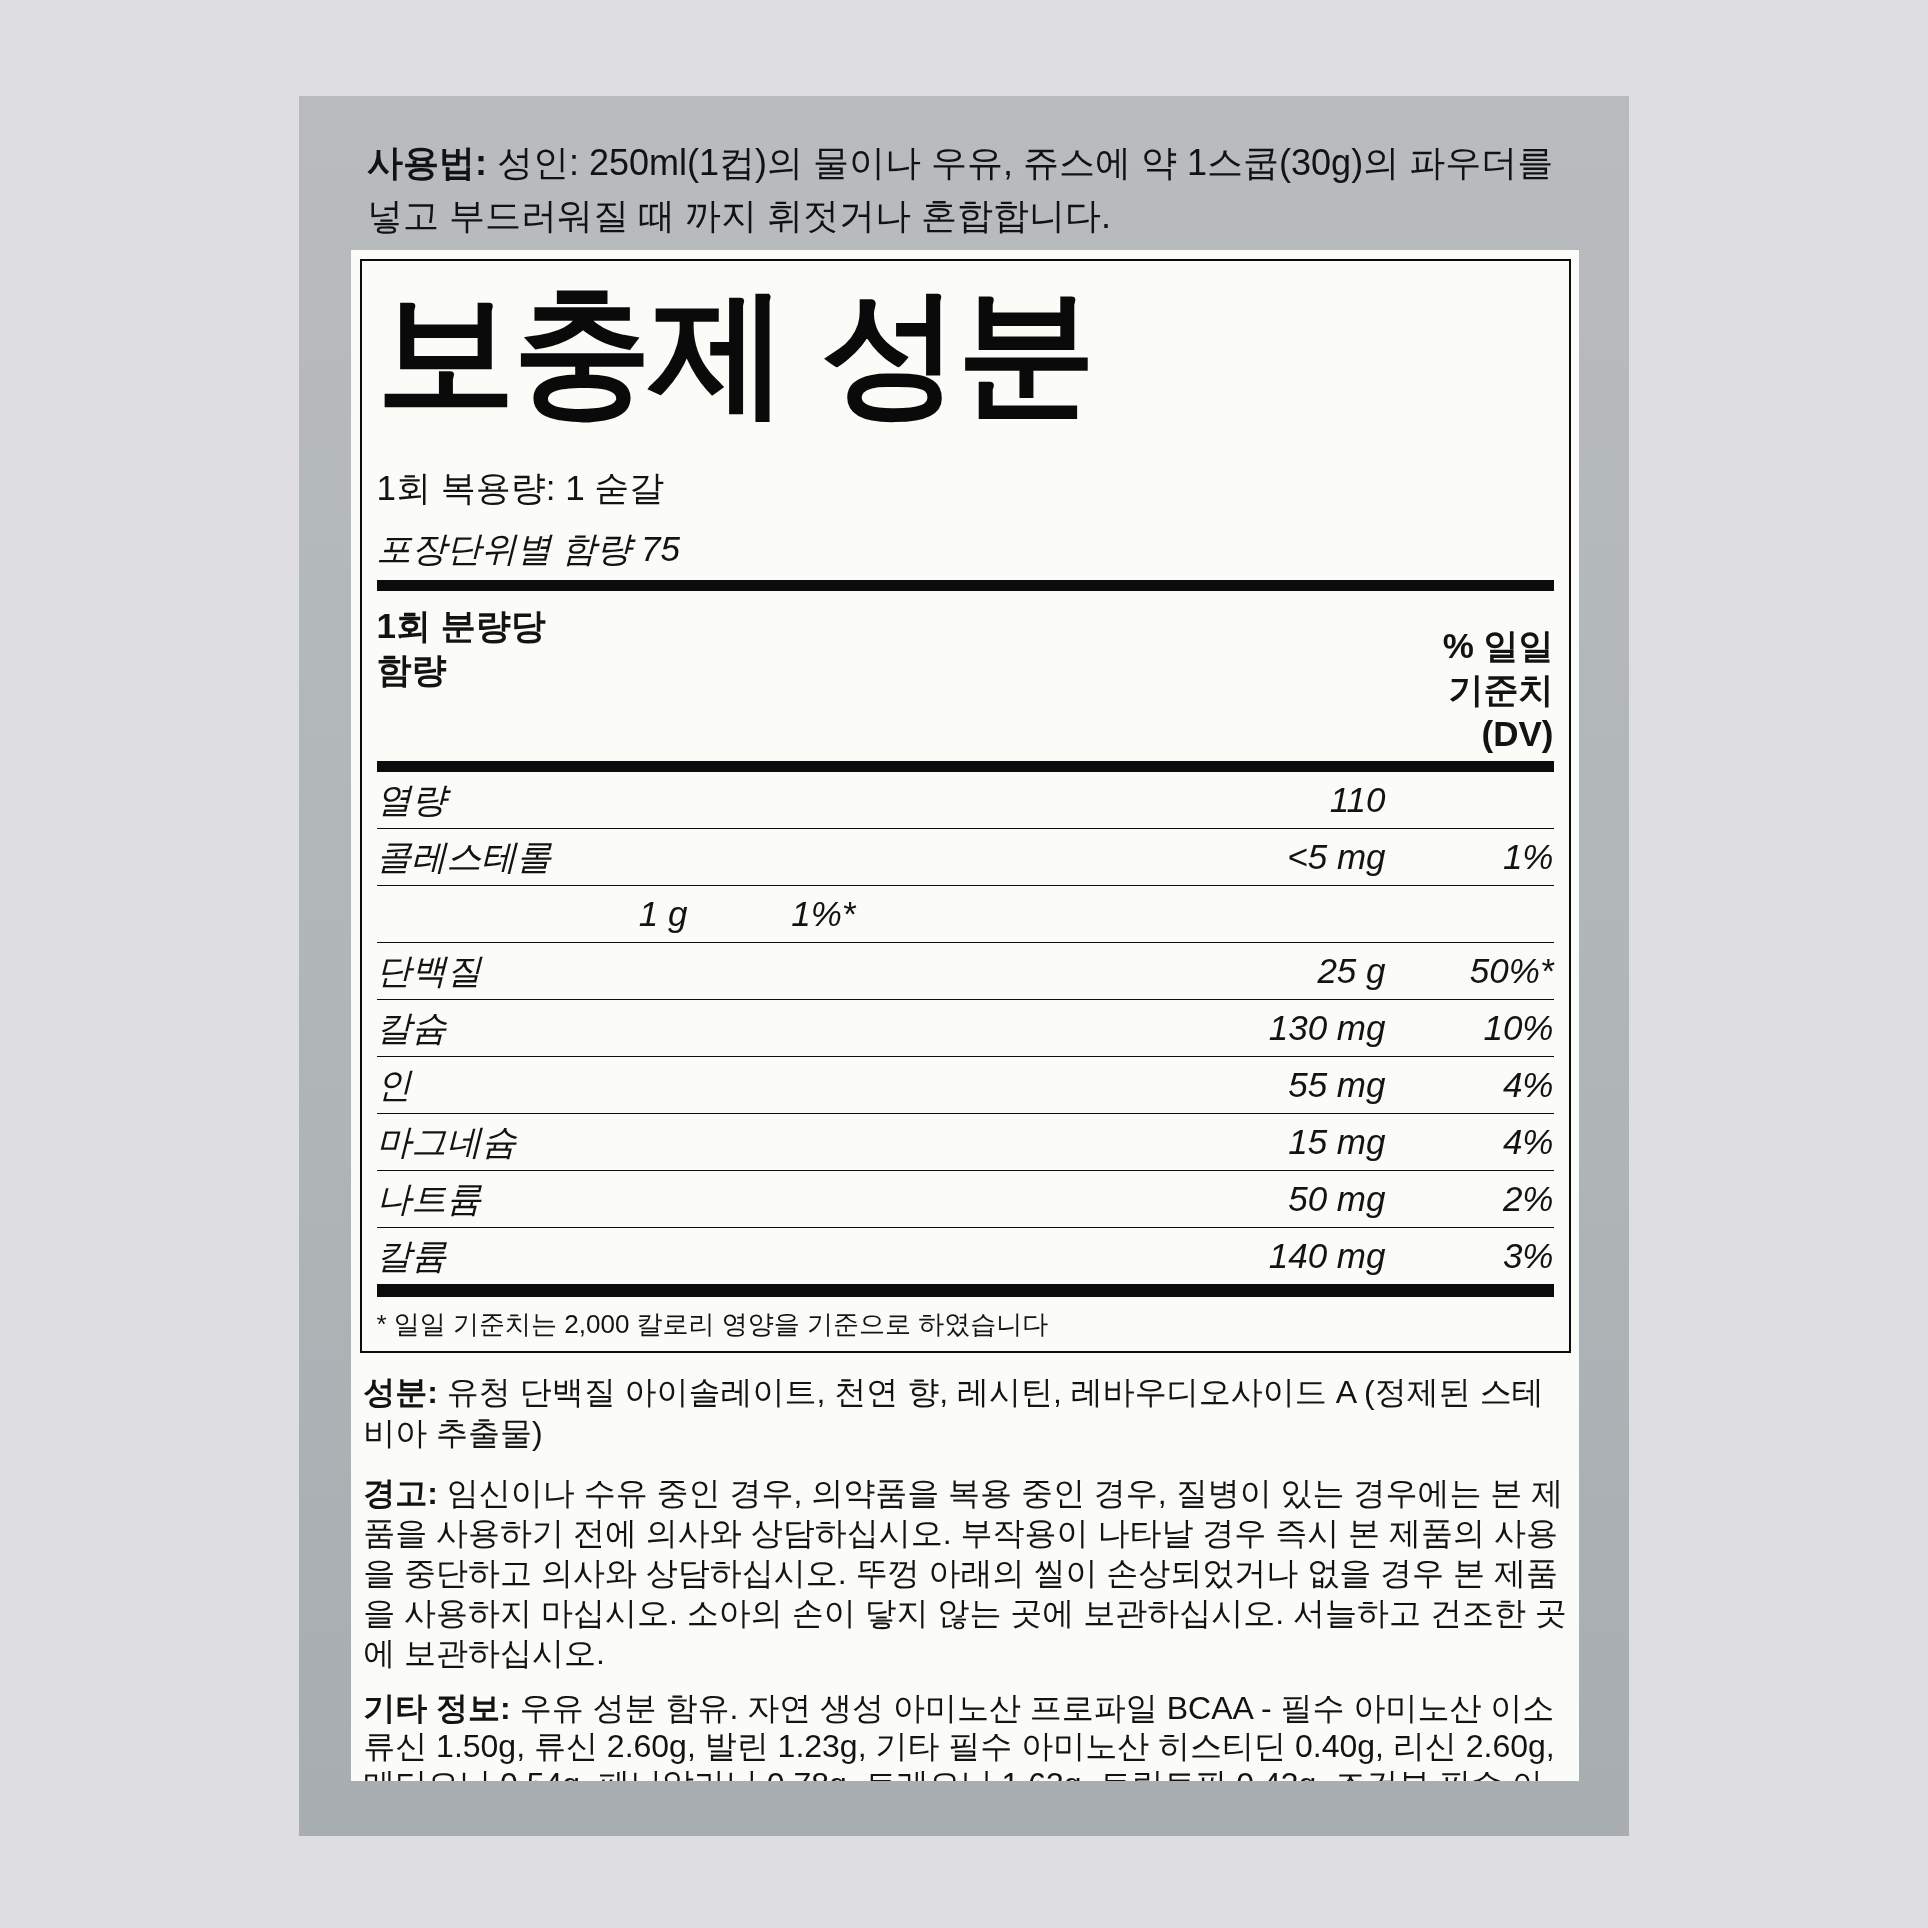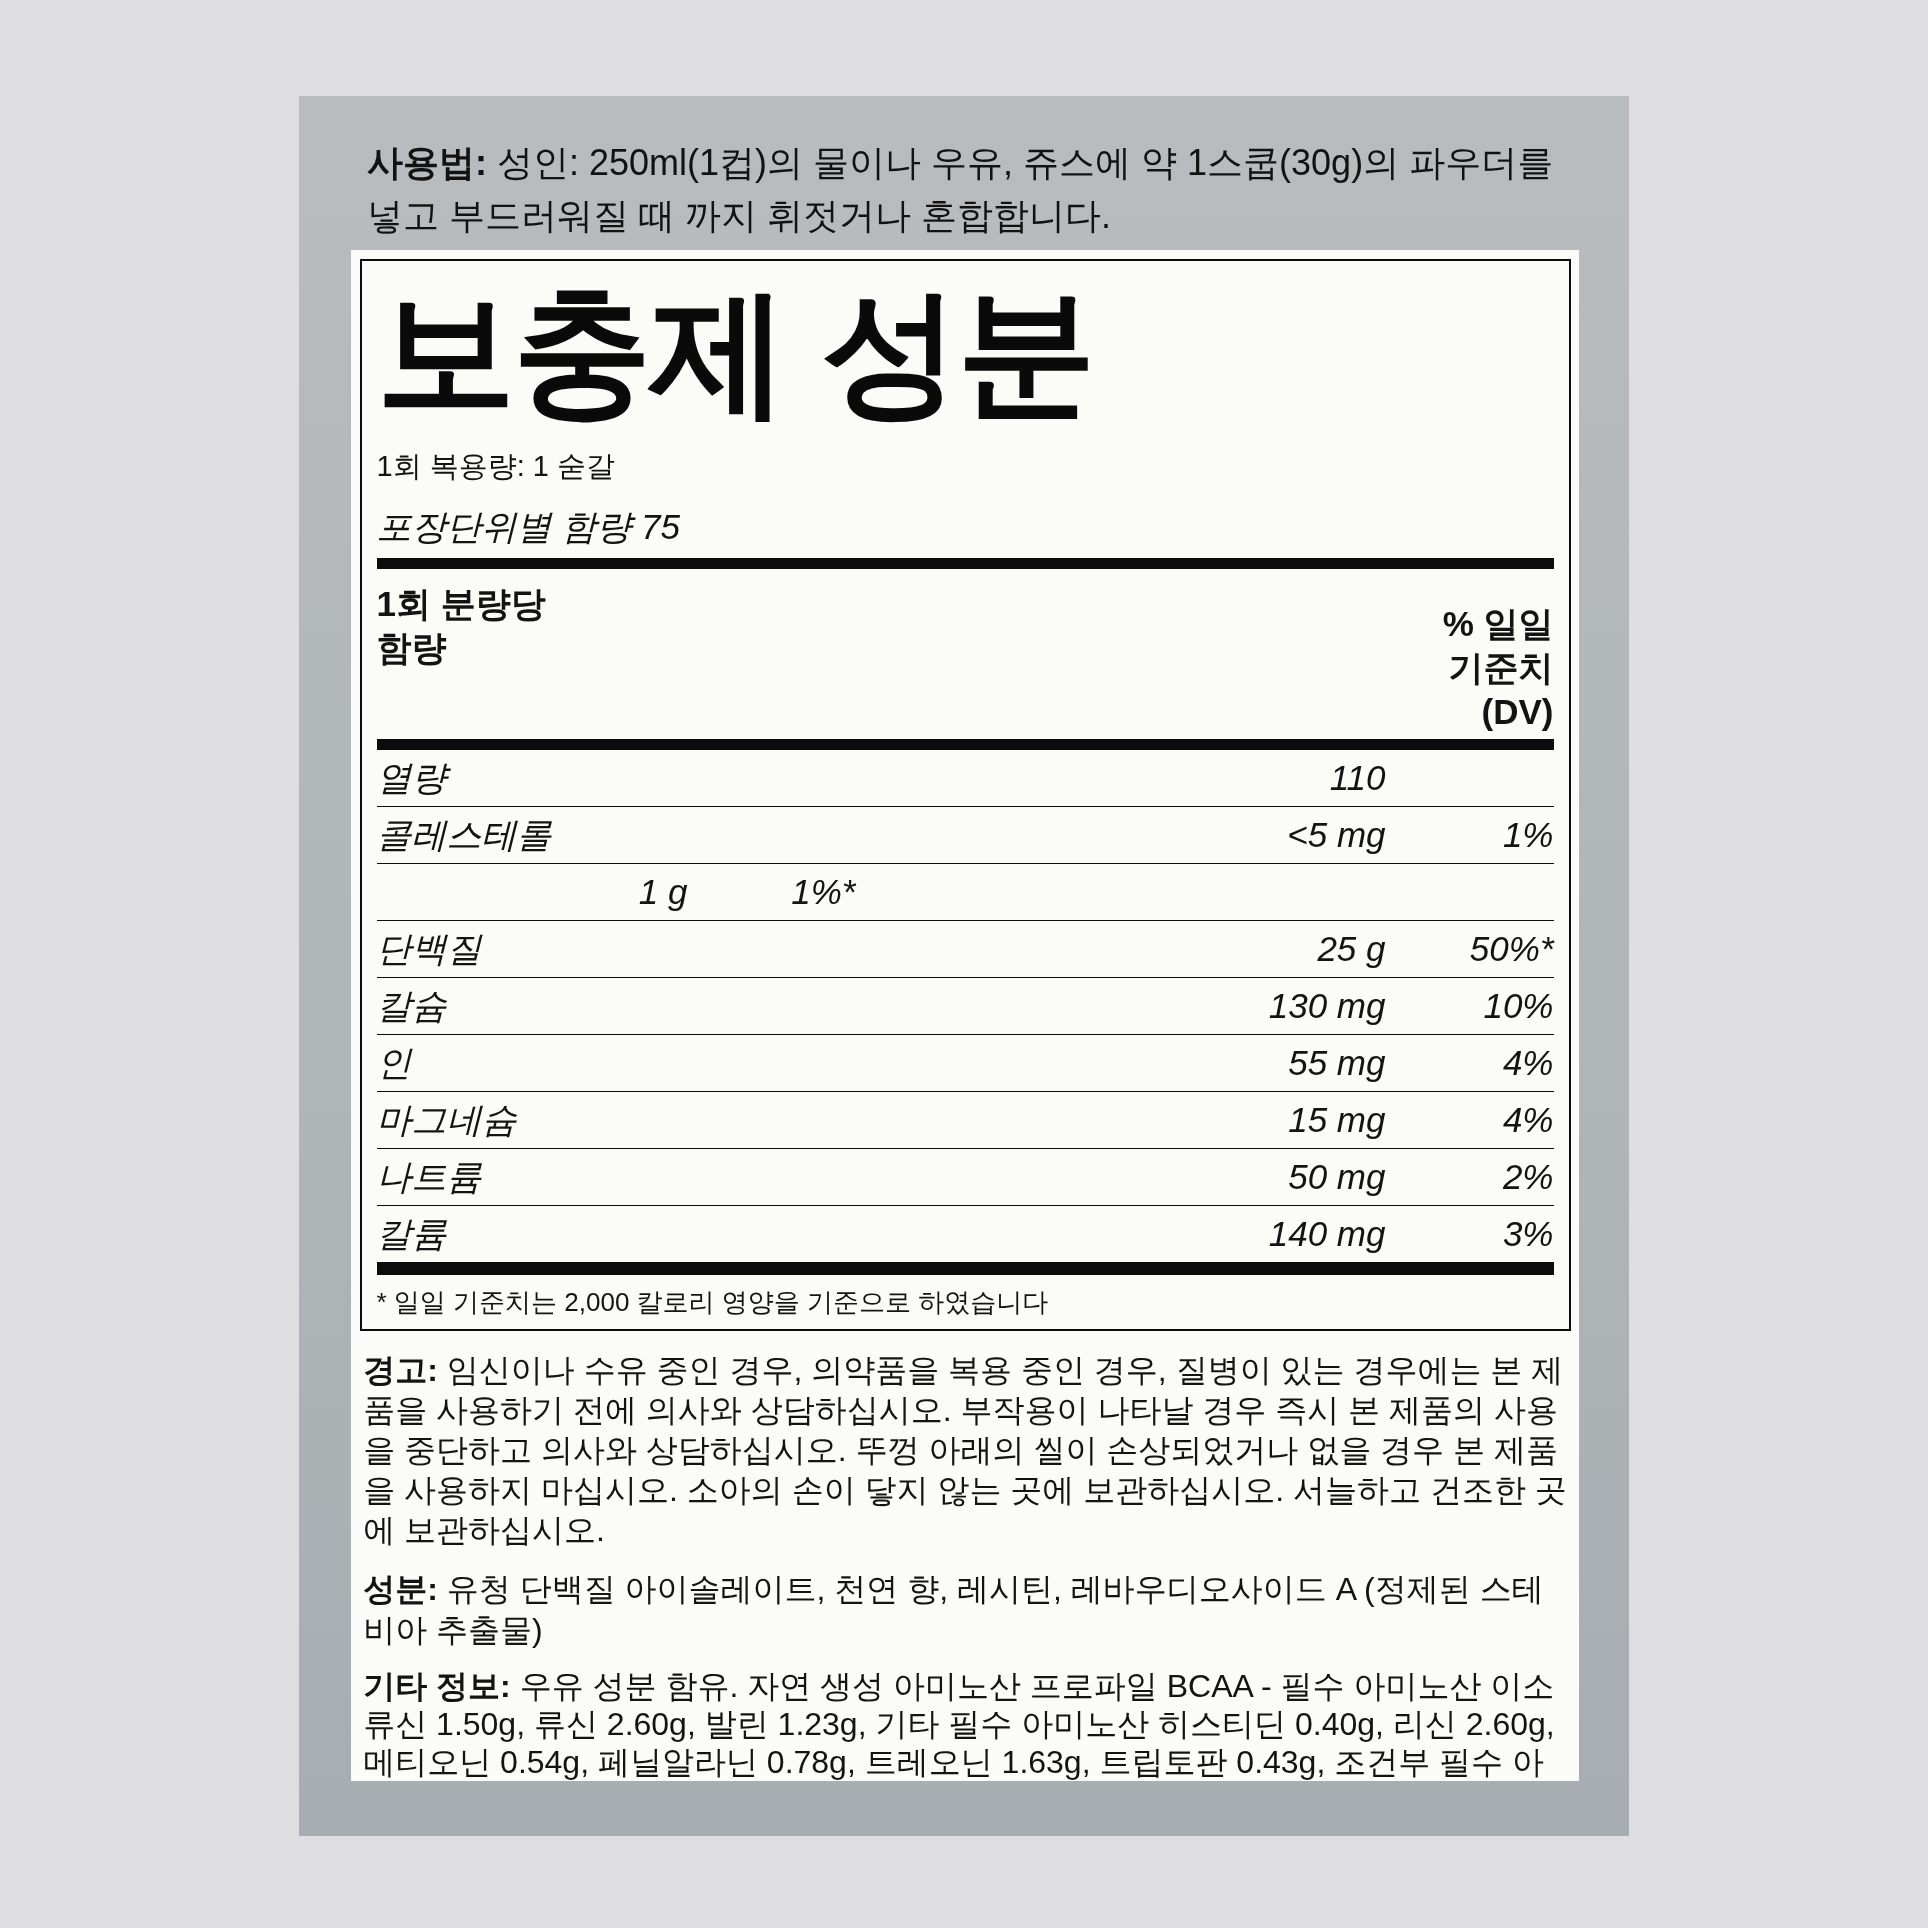--- a/index.html
+++ b/index.html
@@ -28,21 +28,21 @@
   .facts-box{
     margin:8.5px;border:2.8px solid #0c0c0c;
     padding:17px 15px 11.3px 15px;
     background:#fbfbf7;
   }
   .facts-title{
     font-size:139px;font-weight:900;line-height:1.05;
     letter-spacing:-2.8px;margin-top:1.9px;color:#0a0a0a;
     white-space:nowrap;
   }
-  .serving-line{font-size:29px;line-height:44px;margin-top:19px;}
+  .serving-line{font-size:35px;line-height:44px;margin-top:41px;}
   .container-line{font-size:35px;line-height:44px;margin-top:17px;font-style:italic;}
   .bar{height:11.3px;background:#0c0c0c;margin-top:8.5px;}
   .bar.header-sep{margin-top:4.7px;}
   .bar.thick{height:13px;margin-top:0;}
   .facts-header{display:flex;justify-content:space-between;margin-top:13px;}
   .facts-header .col{font-size:35px;font-weight:700;line-height:44px;}
   .facts-header .col.right{text-align:right;margin-top:20px;}
   .facts-table{margin-top:0;}
   .facts-row{
     display:flex;align-items:center;height:56px;font-size:35px;font-style:italic;
@@ -138,25 +138,25 @@
             <span class="dv">3%</span>
           </div>
         </div>
 
         <div class="bar thick"></div>
 
         <div class="footnote">* 일일 기준치는 2,000 칼로리 영양을 기준으로 하였습니다</div>
       </div>
 
       <div class="label-paragraphs">
+        <div class="para ingredients">
+          <b>성분:</b><span> 유청 단백질 아이솔레이트, 천연 향, 레시틴, 레바우디오사이드 A (정제된 스테비아 추출물)</span>
+        </div>
         <div class="para warning">
           <b>경고:</b><span> 임신이나 수유 중인 경우, 의약품을 복용 중인 경우, 질병이 있는 경우에는 본 제품을 사용하기 전에 의사와 상담하십시오. 부작용이 나타날 경우 즉시 본 제품의 사용을 중단하고 의사와 상담하십시오. 뚜껑 아래의 씰이 손상되었거나 없을 경우 본 제품을 사용하지 마십시오. 소아의 손이 닿지 않는 곳에 보관하십시오. 서늘하고 건조한 곳에 보관하십시오.</span>
-        </div>
-        <div class="para ingredients">
-          <b>성분:</b><span> 유청 단백질 아이솔레이트, 천연 향, 레시틴, 레바우디오사이드 A (정제된 스테비아 추출물)</span>
         </div>
         <div class="para other-info">
           <b>기타 정보:</b><span> 우유 성분 함유. 자연 생성 아미노산 프로파일 BCAA - 필수 아미노산 이소류신 1.50g, 류신 2.60g, 발린 1.23g, 기타 필수 아미노산 히스티딘 0.40g, 리신 2.60g, 메티오닌 0.54g, 페닐알라닌 0.78g, 트레오닌 1.63g, 트립토판 0.43g, 조건부 필수 아미노산 아르기닌 0.56g, 시스틴/시스테인 0.70g, 글리신 0.43g, 글루타민 &amp; 전구체 4.58g, 티로신 0.72g, 비필수 아미노산 알라닌 1.23g, 아스파르트산 2.60g, 프롤린 1.47g, 세린 0.9g 유지 유청 분획물^ ~ 55% 베타-락토글로불린 ~20% 알파-락트알부민 ~18% 글리코마크로펩타이드 ~ 7% 혈청 알부민, 면역 글로불린, 락토페린, 락토페록시다제 등 ^대략</span>
         </div>
       </div>
 
     </div>
   </div>
 </div>
 

